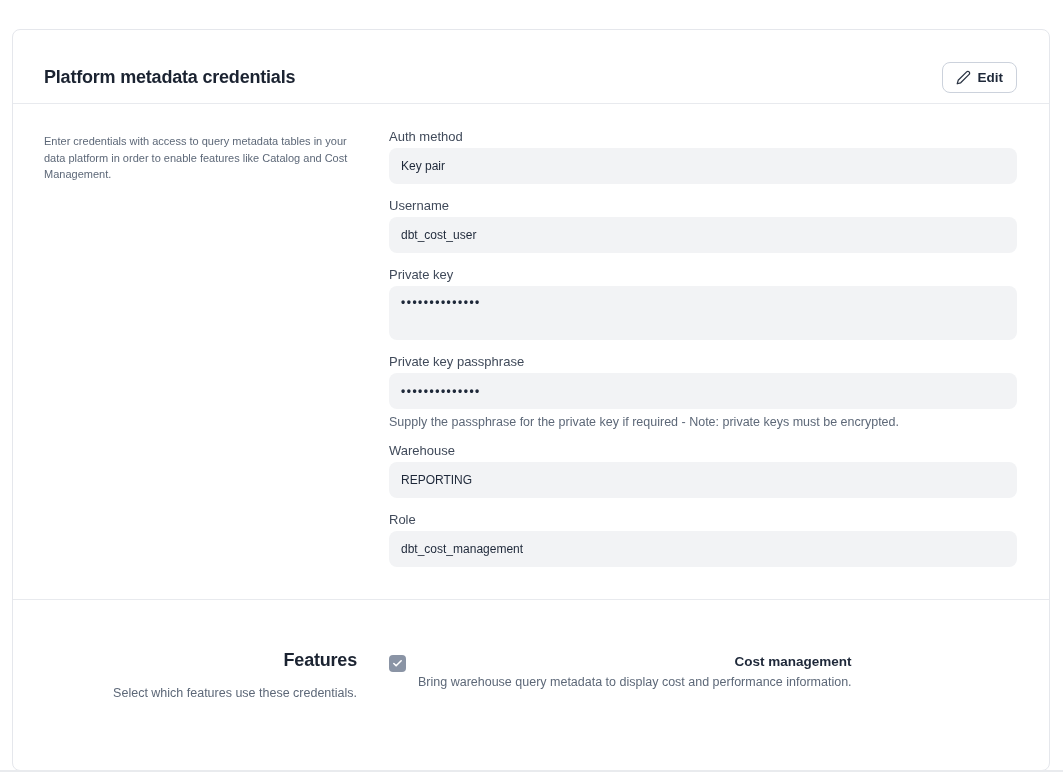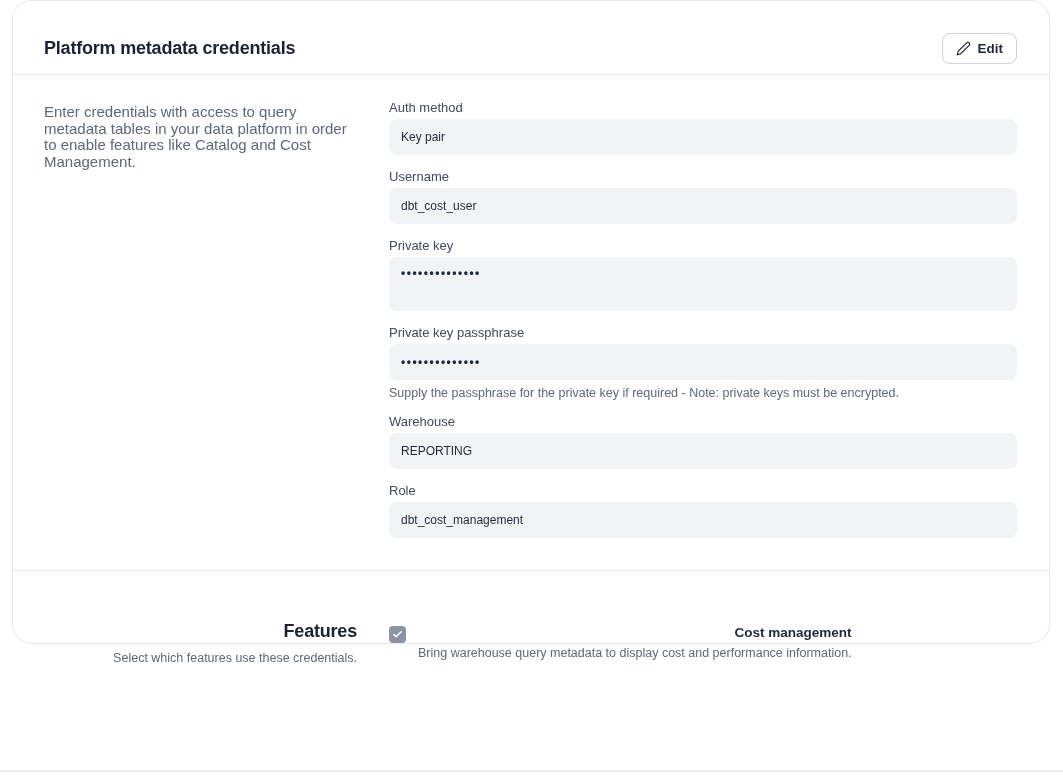--- a/index.html
+++ b/index.html
@@ -6,25 +6,25 @@
   html, body {
     width: 1063px; height: 783px;
     background: #ffffff;
     font-family: "Liberation Sans", sans-serif;
     color: #1e2839;
     overflow: hidden;
     position: relative;
   }
   .card {
     position: absolute;
-    left: 12px; top: 0;
-    width: 1038px; height: 644px;
+    left: 12px; top: 29px;
+    width: 1038px; height: 742px;
     background: #ffffff;
     border: 1px solid #e5e7ec;
-    border-radius: 20px;
+    border-radius: 8px;
   }
   
   .card-header {
     height: 74px;
     padding: 22px 32px 0 31px;
     display: flex;
     align-items: center;
     justify-content: space-between;
     border-bottom: 1px solid #e8eaee;
   }
@@ -57,32 +57,32 @@
   }
   .section.credentials {
     padding-bottom: 32px;
     border-bottom: 1px solid #e8eaee;
   }
   .section.features { padding-top: 50px; text-align: right; }
   .left-col { width: 313px; margin-right: 32px; flex-shrink: 0; }
   .right-col { flex: 1; min-width: 0; }
   .section-desc {
     margin-top: 4px;
-    font-size: 15px;
+    font-size: 11px;
     line-height: 16.5px;
     color: #5d6878;
   }
   .features-title {
     font-size: 18px;
     font-weight: 700;
     letter-spacing: -0.2px;
     color: #1b2331;
   }
   .features-sub {
-    margin-top: 9px;
+    margin-top: 15px;
     font-size: 12.5px;
     color: #5d6878;
   }
   
   .field-group { margin-bottom: 14px; }
   .field-group:last-child { margin-bottom: 0; }
   .field-label {
     display: block;
     font-size: 13px;
     line-height: 15px;

